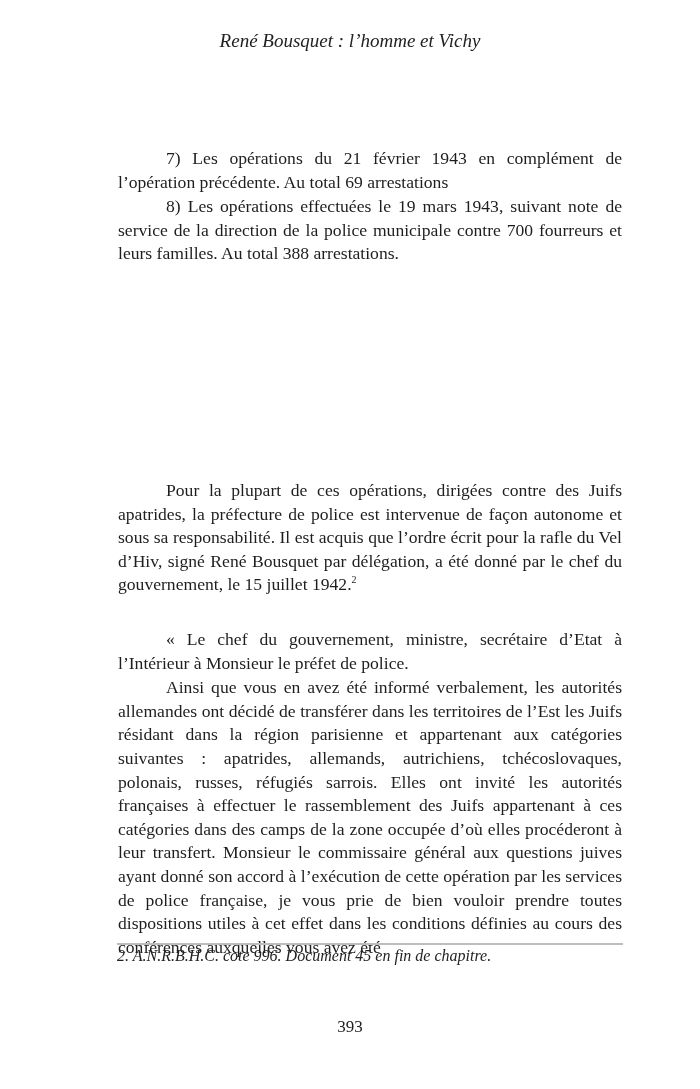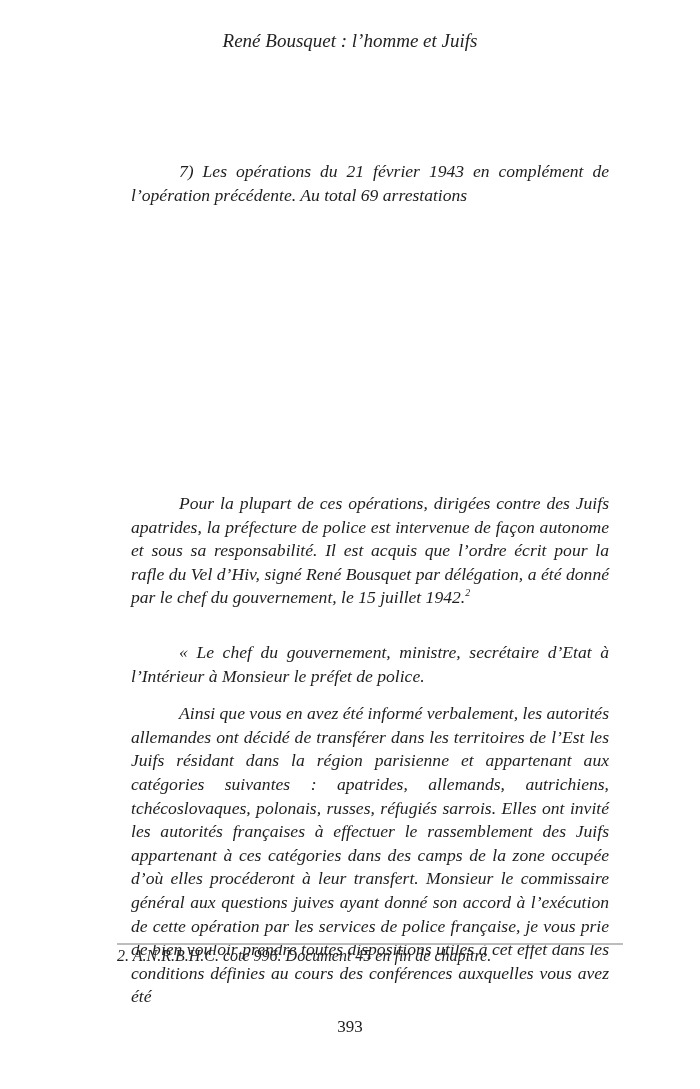--- a/index.html
+++ b/index.html
@@ -9,45 +9,46 @@
       color: #1e1e1e;
     }
     .running-head {
       position: absolute; left: 0; right: 0; top: 30px;
       text-align: center; font-style: italic; font-size: 19px; color: #222;
     }
     .body-text {
       position: absolute; left: 117px; width: 506px;
       font-size: 17.6px; line-height: 23.6px; text-align: justify;
     }
-    .body-text p { margin: 14px; text-indent: 48px; font-style: italic; }
+    .body-text p { margin: 1px; text-indent: 48px; }
     .block1 { top: 146px; }
     .block2 { top: 478px; }
     .block3 { top: 627px; }
     .footnote-rule {
       position: absolute; left: 117px; width: 506px; top: 943px;
       border-top: 2px solid #bdbdbd;
     }
     .footnote {
       position: absolute; left: 117px; top: 947px; width: 506px;
       font-style: italic; font-size: 16px; color: #222;
     }
     .page-number {
       position: absolute; left: 0; right: 0; top: 1017px;
       text-align: center; font-size: 17px; color: #222;
     }
     sup { font-size: 10px; vertical-align: 7px; line-height: 0; }
   </style>
 </head>
 <body>
 
-<div class="running-head">René Bousquet : l’homme et Juifs</div>
+<div class="running-head">René Bousquet : l’homme et Vichy</div>
 
 <div class="body-text block1">
   <p>7) Les opérations du 21 février 1943 en complément de l’opération précédente. Au total 69 arrestations</p>
+  <p>8) Les opérations effectuées le 19 mars 1943, suivant note de service de la direction de la police municipale contre 700 fourreurs et leurs familles. Au total 388 arrestations.</p>
 </div>
 
 <div class="body-text block2">
   <p><span>Pour la plupart de ces opérations, dirigées contre des Juifs apatrides, la préfecture de police est intervenue de façon autonome et sous sa responsabilité. Il est acquis que l’ordre écrit pour la rafle du Vel d’Hiv, signé René Bousquet par délégation, a été donné par le chef du gouvernement, le 15 juillet 1942.</span><sup>2</sup></p>
 </div>
 
 <div class="body-text block3">
   <p>« Le chef du gouvernement, ministre, secrétaire d’Etat à l’Intérieur à Monsieur le préfet de police.</p>
   <p>Ainsi que vous en avez été informé verbalement, les autorités allemandes ont décidé de transférer dans les territoires de l’Est les Juifs résidant dans la région parisienne et appartenant aux catégories suivantes : apatrides, allemands, autrichiens, tchécoslovaques, polonais, russes, réfugiés sarrois. Elles ont invité les autorités françaises à effectuer le rassemblement des Juifs appartenant à ces catégories dans des camps de la zone occupée d’où elles procéderont à leur transfert. Monsieur le commissaire général aux questions juives ayant donné son accord à l’exécution de cette opération par les services de police française, je vous prie de bien vouloir prendre toutes dispositions utiles à cet effet dans les conditions définies au cours des conférences auxquelles vous avez été</p>
 </div>

